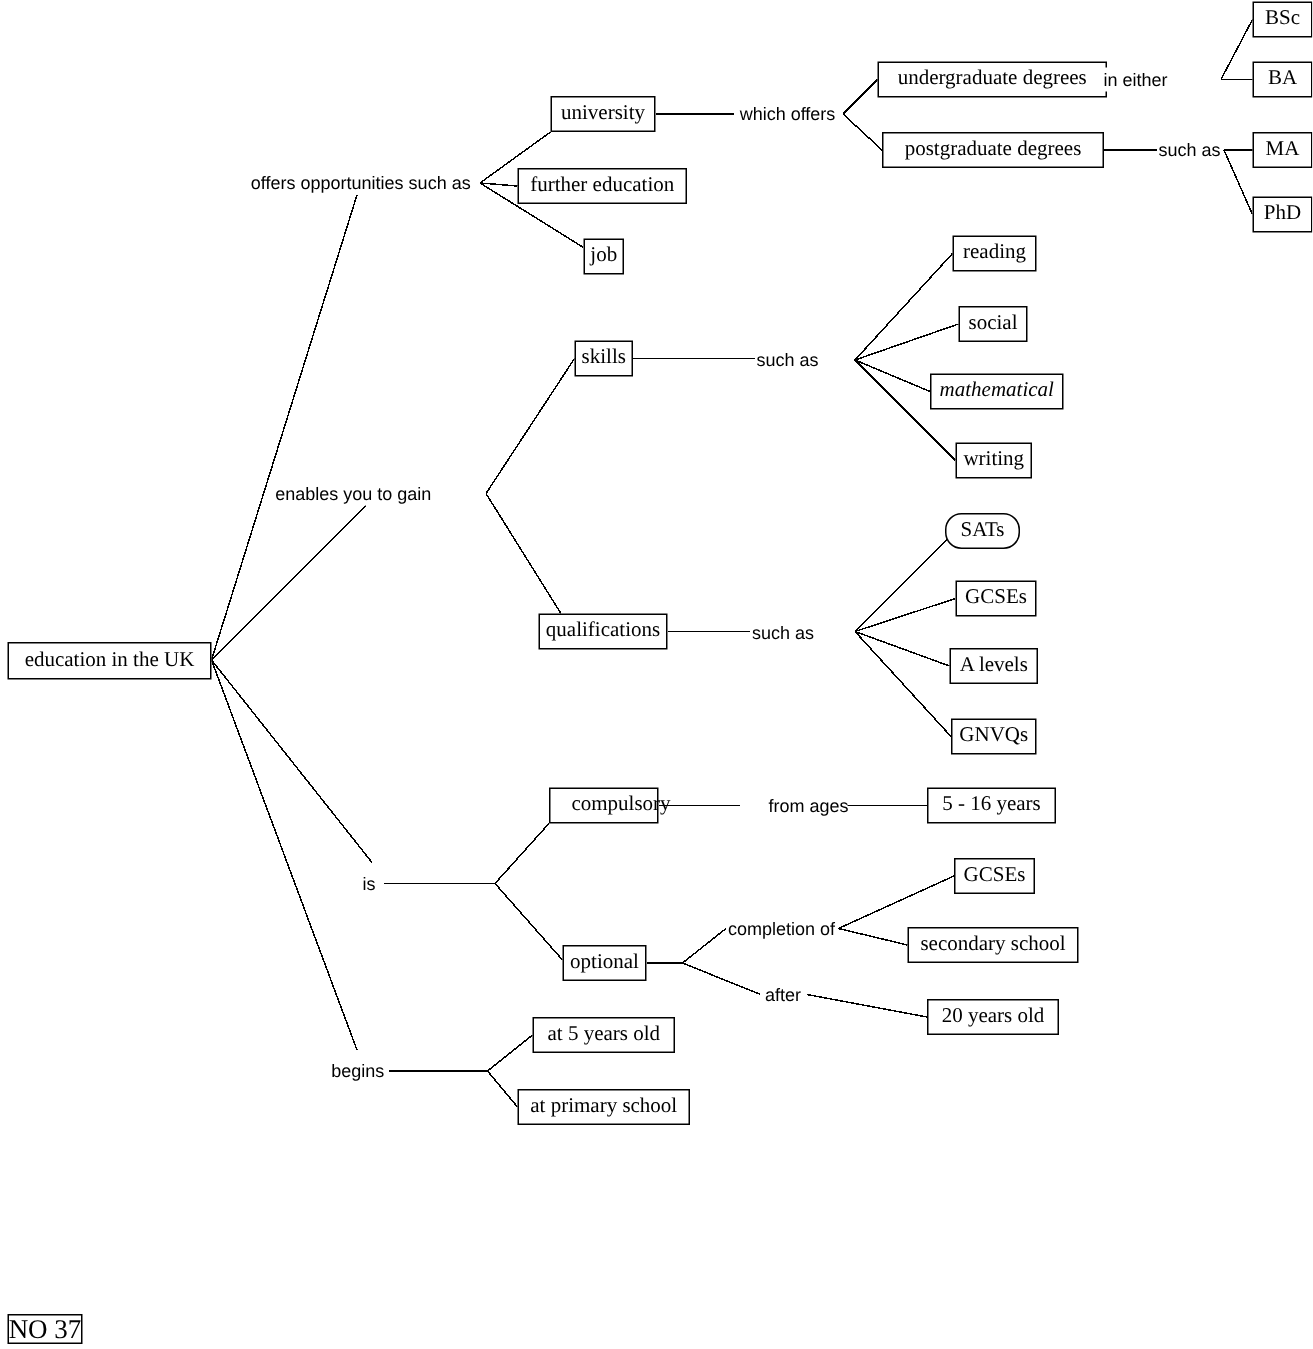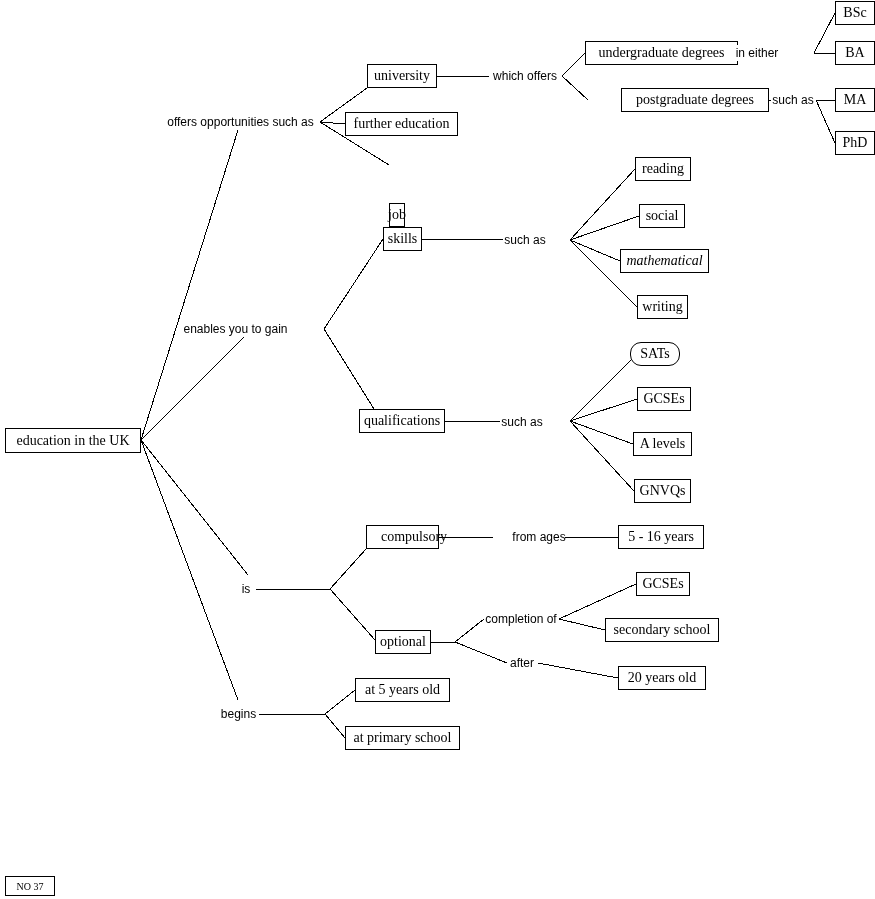--- a/index.html
+++ b/index.html
@@ -49,21 +49,21 @@
     display: flex;
     align-items: center;
     justify-content: center;
   }
   .corner-tag {
     position: absolute;
     box-sizing: border-box;
     border: 1px solid #000000;
     background: #ffffff;
     font-family: "Liberation Serif", serif;
-    font-size: 10px;
+    font-size: 18px;
     color: #000000;
     white-space: nowrap;
     display: flex;
     align-items: center;
     justify-content: center;
     padding: 0 4px;
   }
 </style>
 </head>
 <body>
@@ -112,23 +112,23 @@
       <path d="M141,440 L238,700" stroke="#000000" stroke-width="1" fill="none" shape-rendering="crispEdges"></path>
       <path d="M259,714 L325,714" stroke="#000000" stroke-width="1" fill="none" shape-rendering="crispEdges"></path>
       <path d="M325,714 L355,690" stroke="#000000" stroke-width="1" fill="none" shape-rendering="crispEdges"></path>
       <path d="M325,714 L345,738" stroke="#000000" stroke-width="1" fill="none" shape-rendering="crispEdges"></path>
     </svg>
 
   <div id="boxes-layer">
       <div class="node-box" style="left: 5px; top: 428px; width: 136px; height: 25px;">education in the UK</div>
       <div class="node-box" style="left: 367px; top: 64px; width: 70px; height: 24px;">university</div>
       <div class="node-box" style="left: 345px; top: 112px; width: 113px; height: 24px;">further education</div>
-      <div class="node-box" style="left: 389px; top: 159px; width: 16px; height: 24px; margin-top: 44px;">job</div>
+      <div class="node-box" style="left: 389px; top: 159px; width: 27px; height: 24px;">job</div>
       <div class="node-box" style="left: 585px; top: 41px; width: 153px; height: 24px;">undergraduate degrees</div>
-      <div class="node-box" style="left: 588px; top: 88px; width: 148px; height: 24px; margin-left: 33px;">postgraduate degrees</div>
+      <div class="node-box" style="left: 588px; top: 88px; width: 148px; height: 24px;">postgraduate degrees</div>
       <div class="node-box" style="left: 835px; top: 1px; width: 40px; height: 24px; font-family: Liberation Serif, serif;">BSc</div>
       <div class="node-box" style="left: 835px; top: 41px; width: 40px; height: 24px;">BA</div>
       <div class="node-box" style="left: 835px; top: 88px; width: 40px; height: 24px;">MA</div>
       <div class="node-box" style="left: 835px; top: 131px; width: 40px; height: 24px;">PhD</div>
       <div class="node-box" style="left: 383px; top: 227px; width: 39px; height: 24px;">skills</div>
       <div class="node-box" style="left: 635px; top: 157px; width: 56px; height: 24px;">reading</div>
       <div class="node-box" style="left: 639px; top: 204px; width: 46px; height: 24px;">social</div>
       <div class="node-box" style="left: 620px; top: 249px; width: 89px; height: 24px; font-style: italic;">mathematical</div>
       <div class="node-box" style="left: 637px; top: 295px; width: 51px; height: 24px;">writing</div>
       <div class="node-box" style="left: 359px; top: 409px; width: 86px; height: 24px;">qualifications</div>

